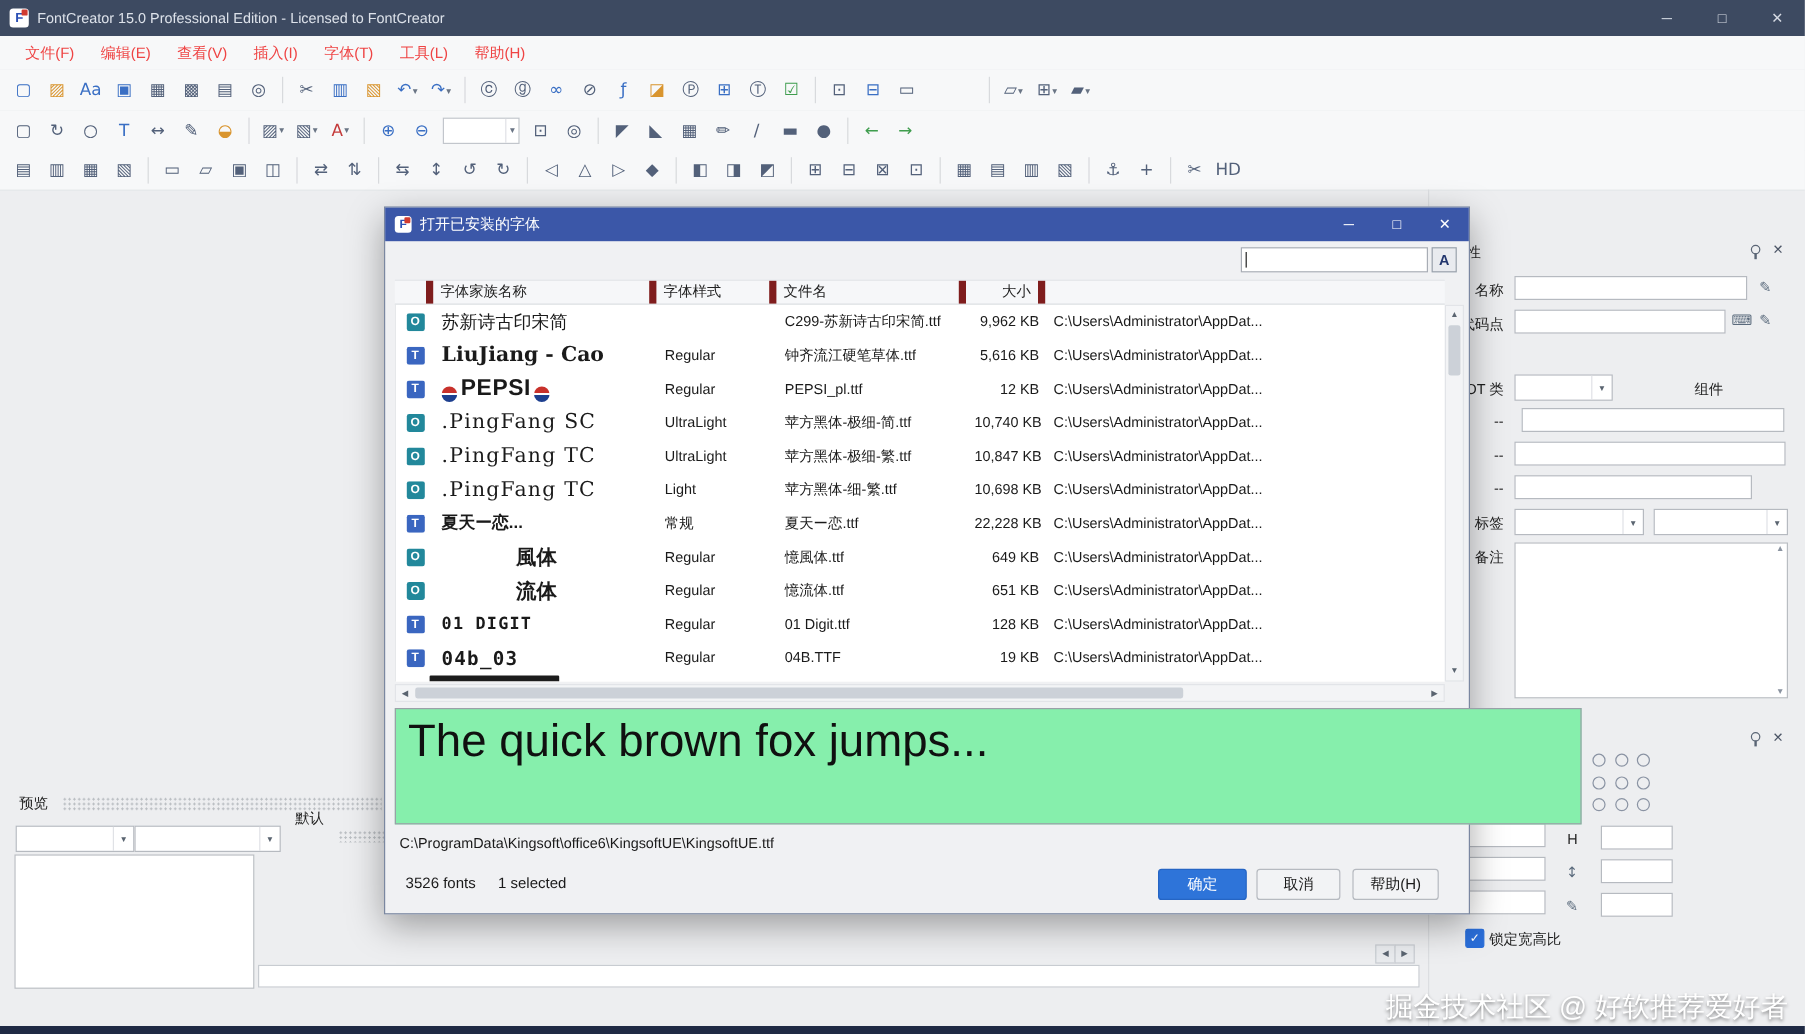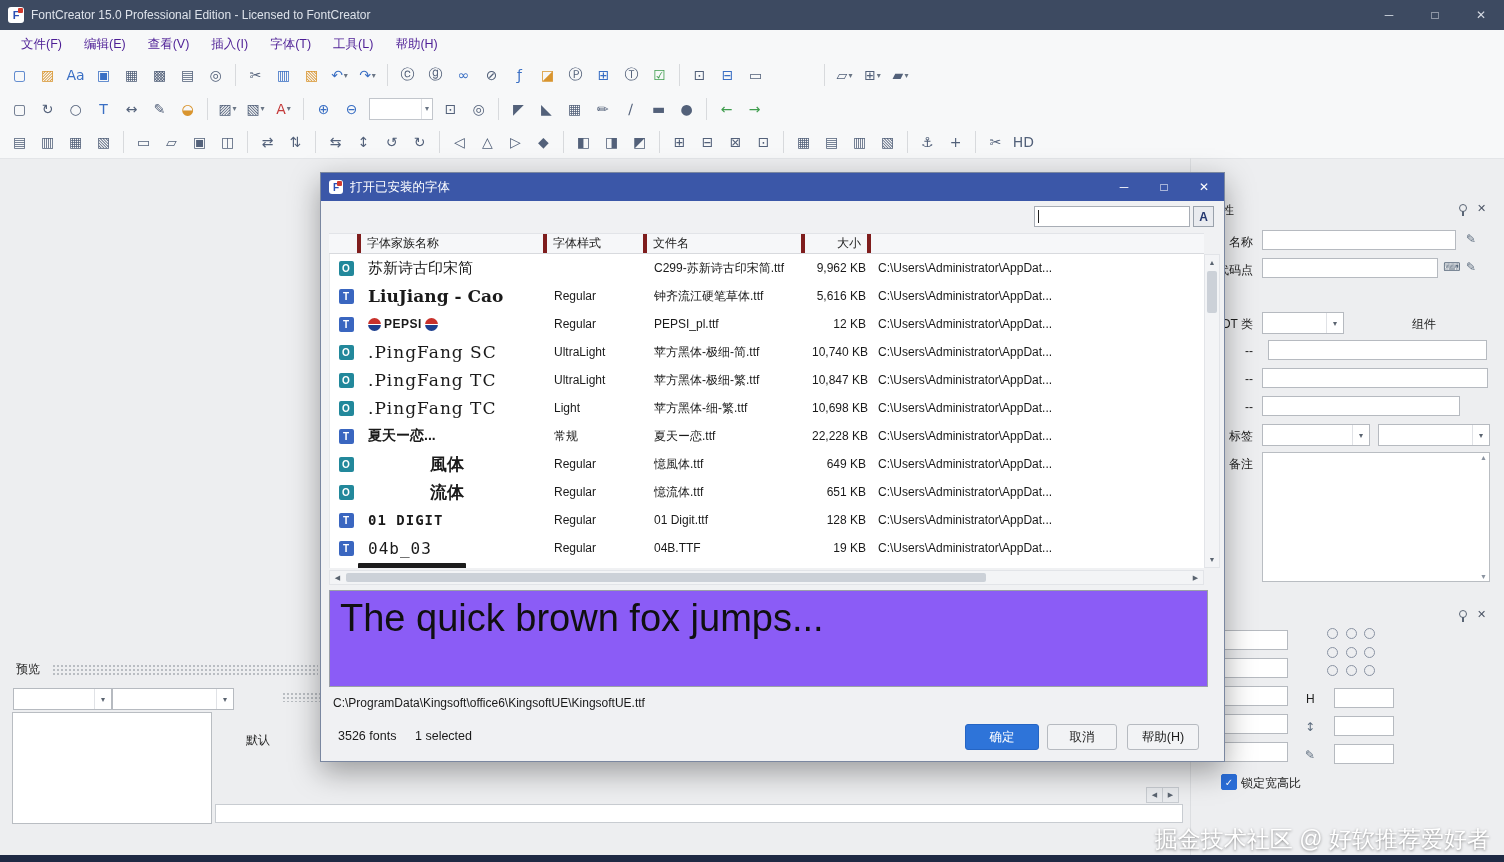--- a/index.html
+++ b/index.html
@@ -11,21 +11,21 @@
   .titlebar{position:absolute;left:0;top:0;right:0;height:30px;background:#3d4a61;color:#dde2ea;
             display:flex;align-items:center;gap:7px;padding-left:8px;font-size:12px}
   .logo{width:16px;height:16px;background:#fff;border-radius:3px;position:relative;flex:0 0 auto;
         display:inline-flex;align-items:center;justify-content:center;font-weight:bold;font-size:11px;color:#2b50b5}
   .logo::after{content:"";position:absolute;right:1px;top:1px;width:5px;height:5px;background:#d23b2f;border-radius:1px}
   .win-btns{position:absolute;right:0;top:0;height:30px;display:flex}
   .wbtn{width:46px;height:30px;display:flex;align-items:center;justify-content:center;color:#d6dbe4;font-size:12px;cursor:default}
 
   .menubar{position:absolute;left:0;top:30px;right:0;height:28px;background:#f7f8f9;border-bottom:1px solid #e6e8ea;
            display:flex;align-items:center;padding-left:10px;font-size:12.5px}
-  .menu-item{padding:7px 11px;color:#4c1d95}
+  .menu-item{padding:7px 11px;color:#ef4444}
 
   .toolbar{position:absolute;left:0;right:0;background:#f7f8f9;border-bottom:1px solid #e3e5e8;
            display:flex;align-items:center;padding-left:6px;gap:1px}
   .tb1{top:58px;height:34px}.tb2{top:92px;height:33px}.tb3{top:125px;height:33px}
   .tb-btn{width:27px;height:27px;border:none;background:transparent;border-radius:3px;color:#53617a;
           display:inline-flex;align-items:center;justify-content:center;font-size:14px;padding:0;cursor:default;
           font-family:"DejaVu Sans",sans-serif}
   .tb-glyph{pointer-events:none}
   .tb-dd{font-size:8px;color:#6a7585;margin-left:1px}
   .tb-sep{width:1px;height:22px;background:#d8dadd;margin:0 5px;display:inline-block}
@@ -69,48 +69,48 @@
                 display:flex;align-items:center;gap:7px;padding-left:8px;font-size:12.5px}
   .dlg-btns{position:absolute;right:0;top:0;height:28px;display:flex}
   .dbtn{width:40px;height:28px;display:flex;align-items:center;justify-content:center;color:#fff;font-size:12px}
   .dlg-search{position:absolute;top:33px;right:34px;width:156px;height:21px;background:#fff;border:1px solid #a8adb5;box-sizing:border-box}
   .dlg-search .caret{position:absolute;left:3px;top:3px;width:1px;height:13px;background:#222}
   .dlg-filterA{position:absolute;top:33px;right:10px;width:21px;height:21px;background:#e9ebef;border:1px solid #9aa2ac;
                display:flex;align-items:center;justify-content:center;font-size:12px;font-weight:bold;color:#23366e;box-sizing:border-box}
   .dlg-cols{position:absolute;top:60px;left:8px;width:875px;height:21px;background:#f6f7f9;
             border-top:1px solid #e2e4e8;border-bottom:1px solid #d8dade;display:grid;
             grid-template-columns:32px 186px 100px 158px 66px 1fr;font-size:12px;color:#222;box-sizing:border-box}
-  .dlg-cols .hc{display:flex;align-items:center;padding:0 6px;border-right:4px solid #7f1d1d;overflow:hidden;white-space:nowrap}
+  .dlg-cols .hc{display:flex;align-items:center;padding:0 6px;border-right:6px solid #7f1d1d;overflow:hidden;white-space:nowrap}
   .dlg-cols .hc.num{justify-content:flex-end}
   .dlg-list{position:absolute;top:81px;left:8px;width:875px;height:314px;background:#fff;border-left:1px solid #e6e8ea;overflow:hidden}
   .lrow{display:grid;grid-template-columns:32px 186px 100px 158px 66px 1fr;height:28px;align-items:center;background:#fff}
   .cell{padding:0 6px;overflow:hidden;white-space:nowrap;font-size:12px;color:#1a1a1a}
   .c-size{text-align:right}
   .ticon{width:15px;height:15px;border-radius:2px;color:#fff;font-size:10px;font-weight:bold;
          display:flex;align-items:center;justify-content:center;margin:0 auto}
   .t-o{background:#22889b}.t-t{background:#3a66c0}
   .f1{font-family:"DejaVu Serif",serif;font-size:15px}
   .f2{font-family:"DejaVu Serif",serif;font-weight:bold;font-size:17px}
-  .f3{font-weight:bold;font-size:12px;letter-spacing:.5px;display:flex;align-items:center;gap:3px}
+  .f3{font-weight:bold;font-size:19px;letter-spacing:.5px;display:flex;align-items:flex-end;gap:3px}
   .globe{width:13px;height:13px;border-radius:50%;flex:0 0 auto;
          background:linear-gradient(180deg,#c8312b 44%,#fff 44%,#fff 56%,#1d3f8f 56%)}
   .f4{font-family:"DejaVu Serif",serif;font-size:17px;letter-spacing:1px}
   .f7{font-size:14px;font-weight:bold}
   .f8{font-family:"DejaVu Serif",serif;font-weight:bold;font-size:17px;padding-left:68px}
   .f10{font-family:"DejaVu Sans Mono",monospace;font-weight:bold;font-size:14px;letter-spacing:1px}
-  .f11{font-family:"DejaVu Sans Mono",monospace;font-weight:normal;font-size:16px;letter-spacing:1px}
+  .f11{font-family:"DejaVu Sans Mono",monospace;font-weight:bold;font-size:16px;letter-spacing:1px}
   .partial-row{position:relative;height:6px;background:#fff;overflow:hidden}
   .partial-row .blob{position:absolute;left:28px;top:1px;width:108px;height:8px;background:#1c1c1c;border-radius:1px}
   .vscroll{position:absolute;top:81px;right:4px;width:16px;height:314px;background:#f3f4f6;border:1px solid #e2e4e8;box-sizing:border-box}
   .vscroll .arr{position:absolute;left:0;right:0;height:15px;display:flex;align-items:center;justify-content:center;font-size:7px;color:#5a6470}
   .vscroll .thumb{position:absolute;left:2px;right:2px;top:16px;height:42px;background:#ccd1d8;border-radius:2px}
   .hscroll{position:absolute;left:8px;top:397px;width:875px;height:15px;background:#f3f4f6;border:1px solid #e2e4e8;box-sizing:border-box}
   .hscroll .arr{position:absolute;top:0;bottom:0;width:15px;display:flex;align-items:center;justify-content:center;font-size:7px;color:#5a6470}
   .hscroll .thumb{position:absolute;top:2px;bottom:2px;left:16px;width:640px;background:#ccd1d8;border-radius:2px}
-  .dlg-preview{position:absolute;left:8px;top:417px;width:879px;height:97px;background:#8b5cf6;border:1px solid #9aa0a8;box-sizing:border-box;overflow:hidden}
+  .dlg-preview{position:absolute;left:8px;top:417px;width:989px;height:97px;background:#86efac;border:1px solid #9aa0a8;box-sizing:border-box;overflow:hidden}
   .dlg-preview .ptext{padding:6px 10px;font-size:38px;color:#101010;font-family:"Liberation Sans",sans-serif}
   .dlg-path{position:absolute;left:12px;top:523px;font-size:12px;color:#1a1a1a;white-space:nowrap}
   .dlg-count{position:absolute;top:556px;font-size:12.5px;color:#1a1a1a}
   .btn{position:absolute;top:551px;height:26px;border-radius:3px;font-size:12.5px;display:flex;align-items:center;justify-content:center;box-sizing:border-box}
   .btn-ok{left:644px;width:74px;background:#2e74d9;color:#fff;border:1px solid #2565c4}
   .btn-flat{background:#f2f3f5;color:#1a1a1a;border:1px solid #b6bac0}
 </style>
 </head>
 <body>
 
@@ -428,21 +428,21 @@
 <div class="v-divider"></div>
 
 <span class="label" style="left:16px;top:661px">预览</span>
 <div class="abs dots" style="left:52px;top:664px;width:266px;height:12px"></div>
 <div class="combo" style="left:13px;top:688px;width:97px">
     <span class="dd">▾</span>
   </div>
 <div class="combo" style="left:112px;top:688px;width:120px">
     <span class="dd">▾</span>
   </div>
-<span class="label" style="left:246px;top:732px">默认</span>
+<span class="label" style="left:246px;top:674px">默认</span>
 <div class="abs dots" style="left:282px;top:692px;width:38px;height:10px"></div>
 <div class="panel-box" style="left:12px;top:712px;width:198px;height:110px"></div>
 
 <div class="panel-box" style="left:215px;top:804px;width:966px;height:17px;border-color:#c8ccd1"></div>
 <div class="abs" style="left:1146px;top:787px;width:15px;height:14px;background:#e9ebee;border:1px solid #c8ccd1;display:flex;align-items:center;justify-content:center;font-size:7px;color:#5a6470">
     <span>◀</span>
   </div>
 <div class="abs" style="left:1162px;top:787px;width:15px;height:14px;background:#e9ebee;border:1px solid #c8ccd1;display:flex;align-items:center;justify-content:center;font-size:7px;color:#5a6470">
     <span>▶</span>
   </div>

